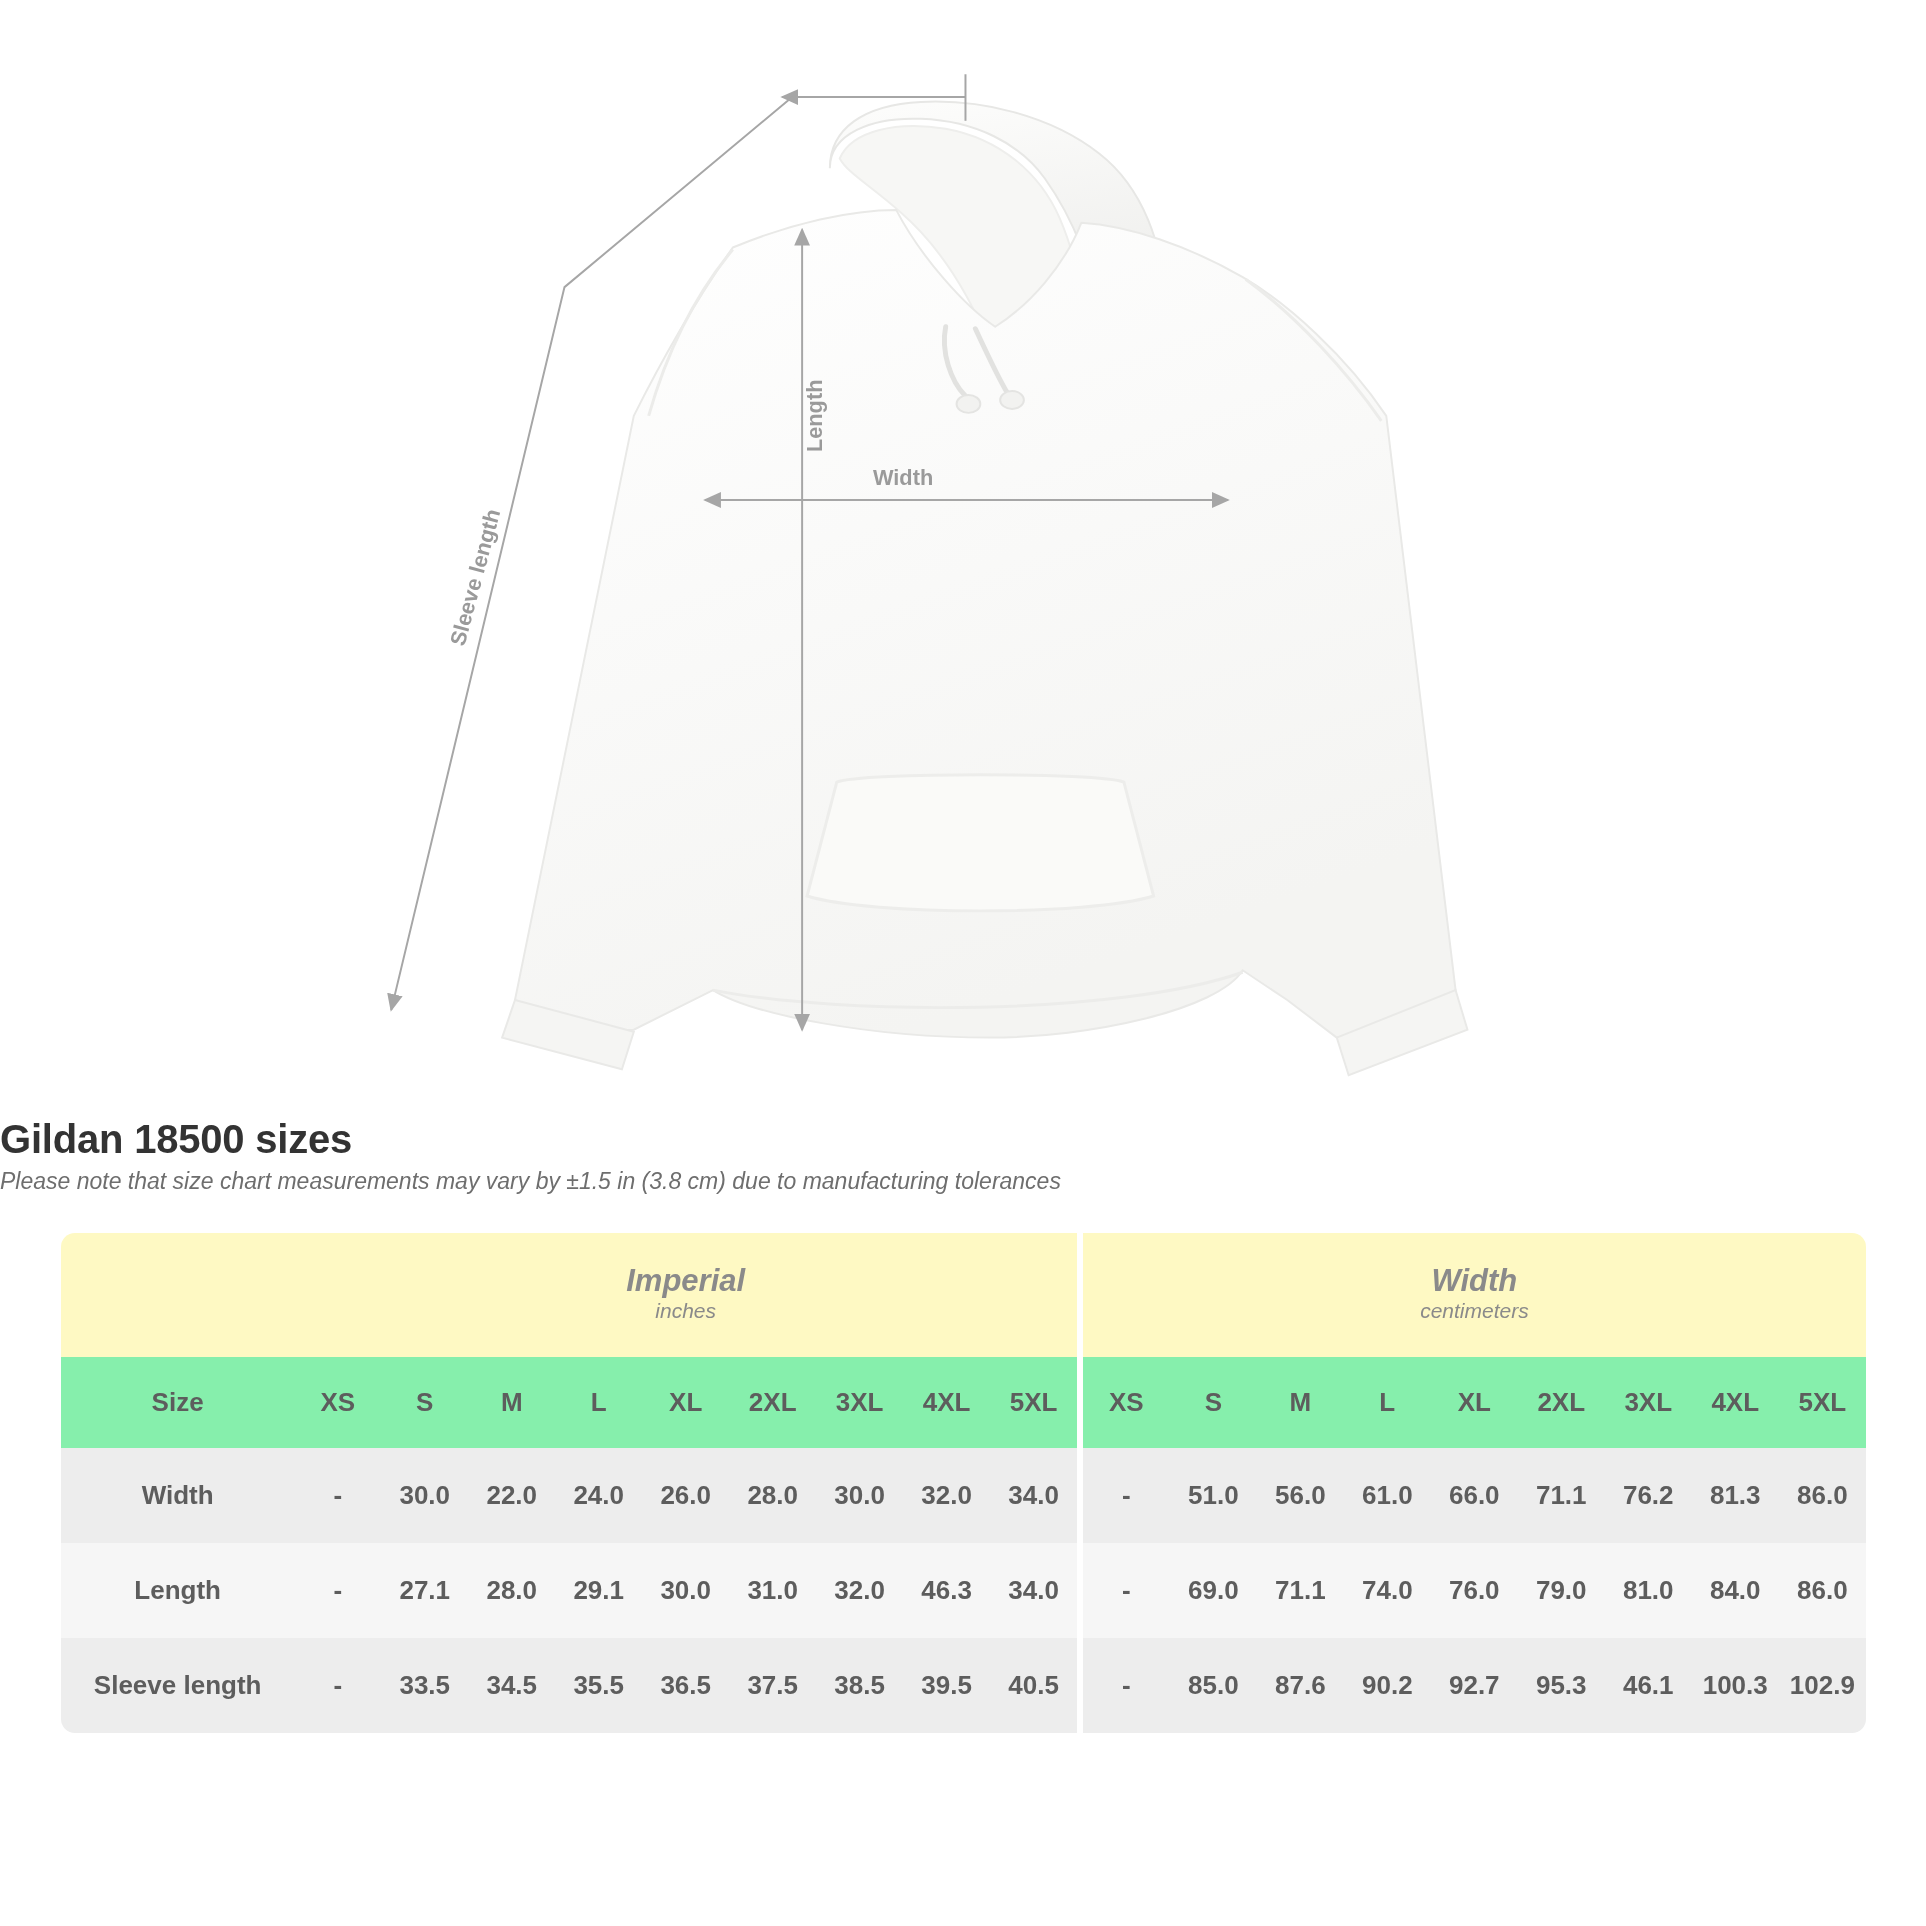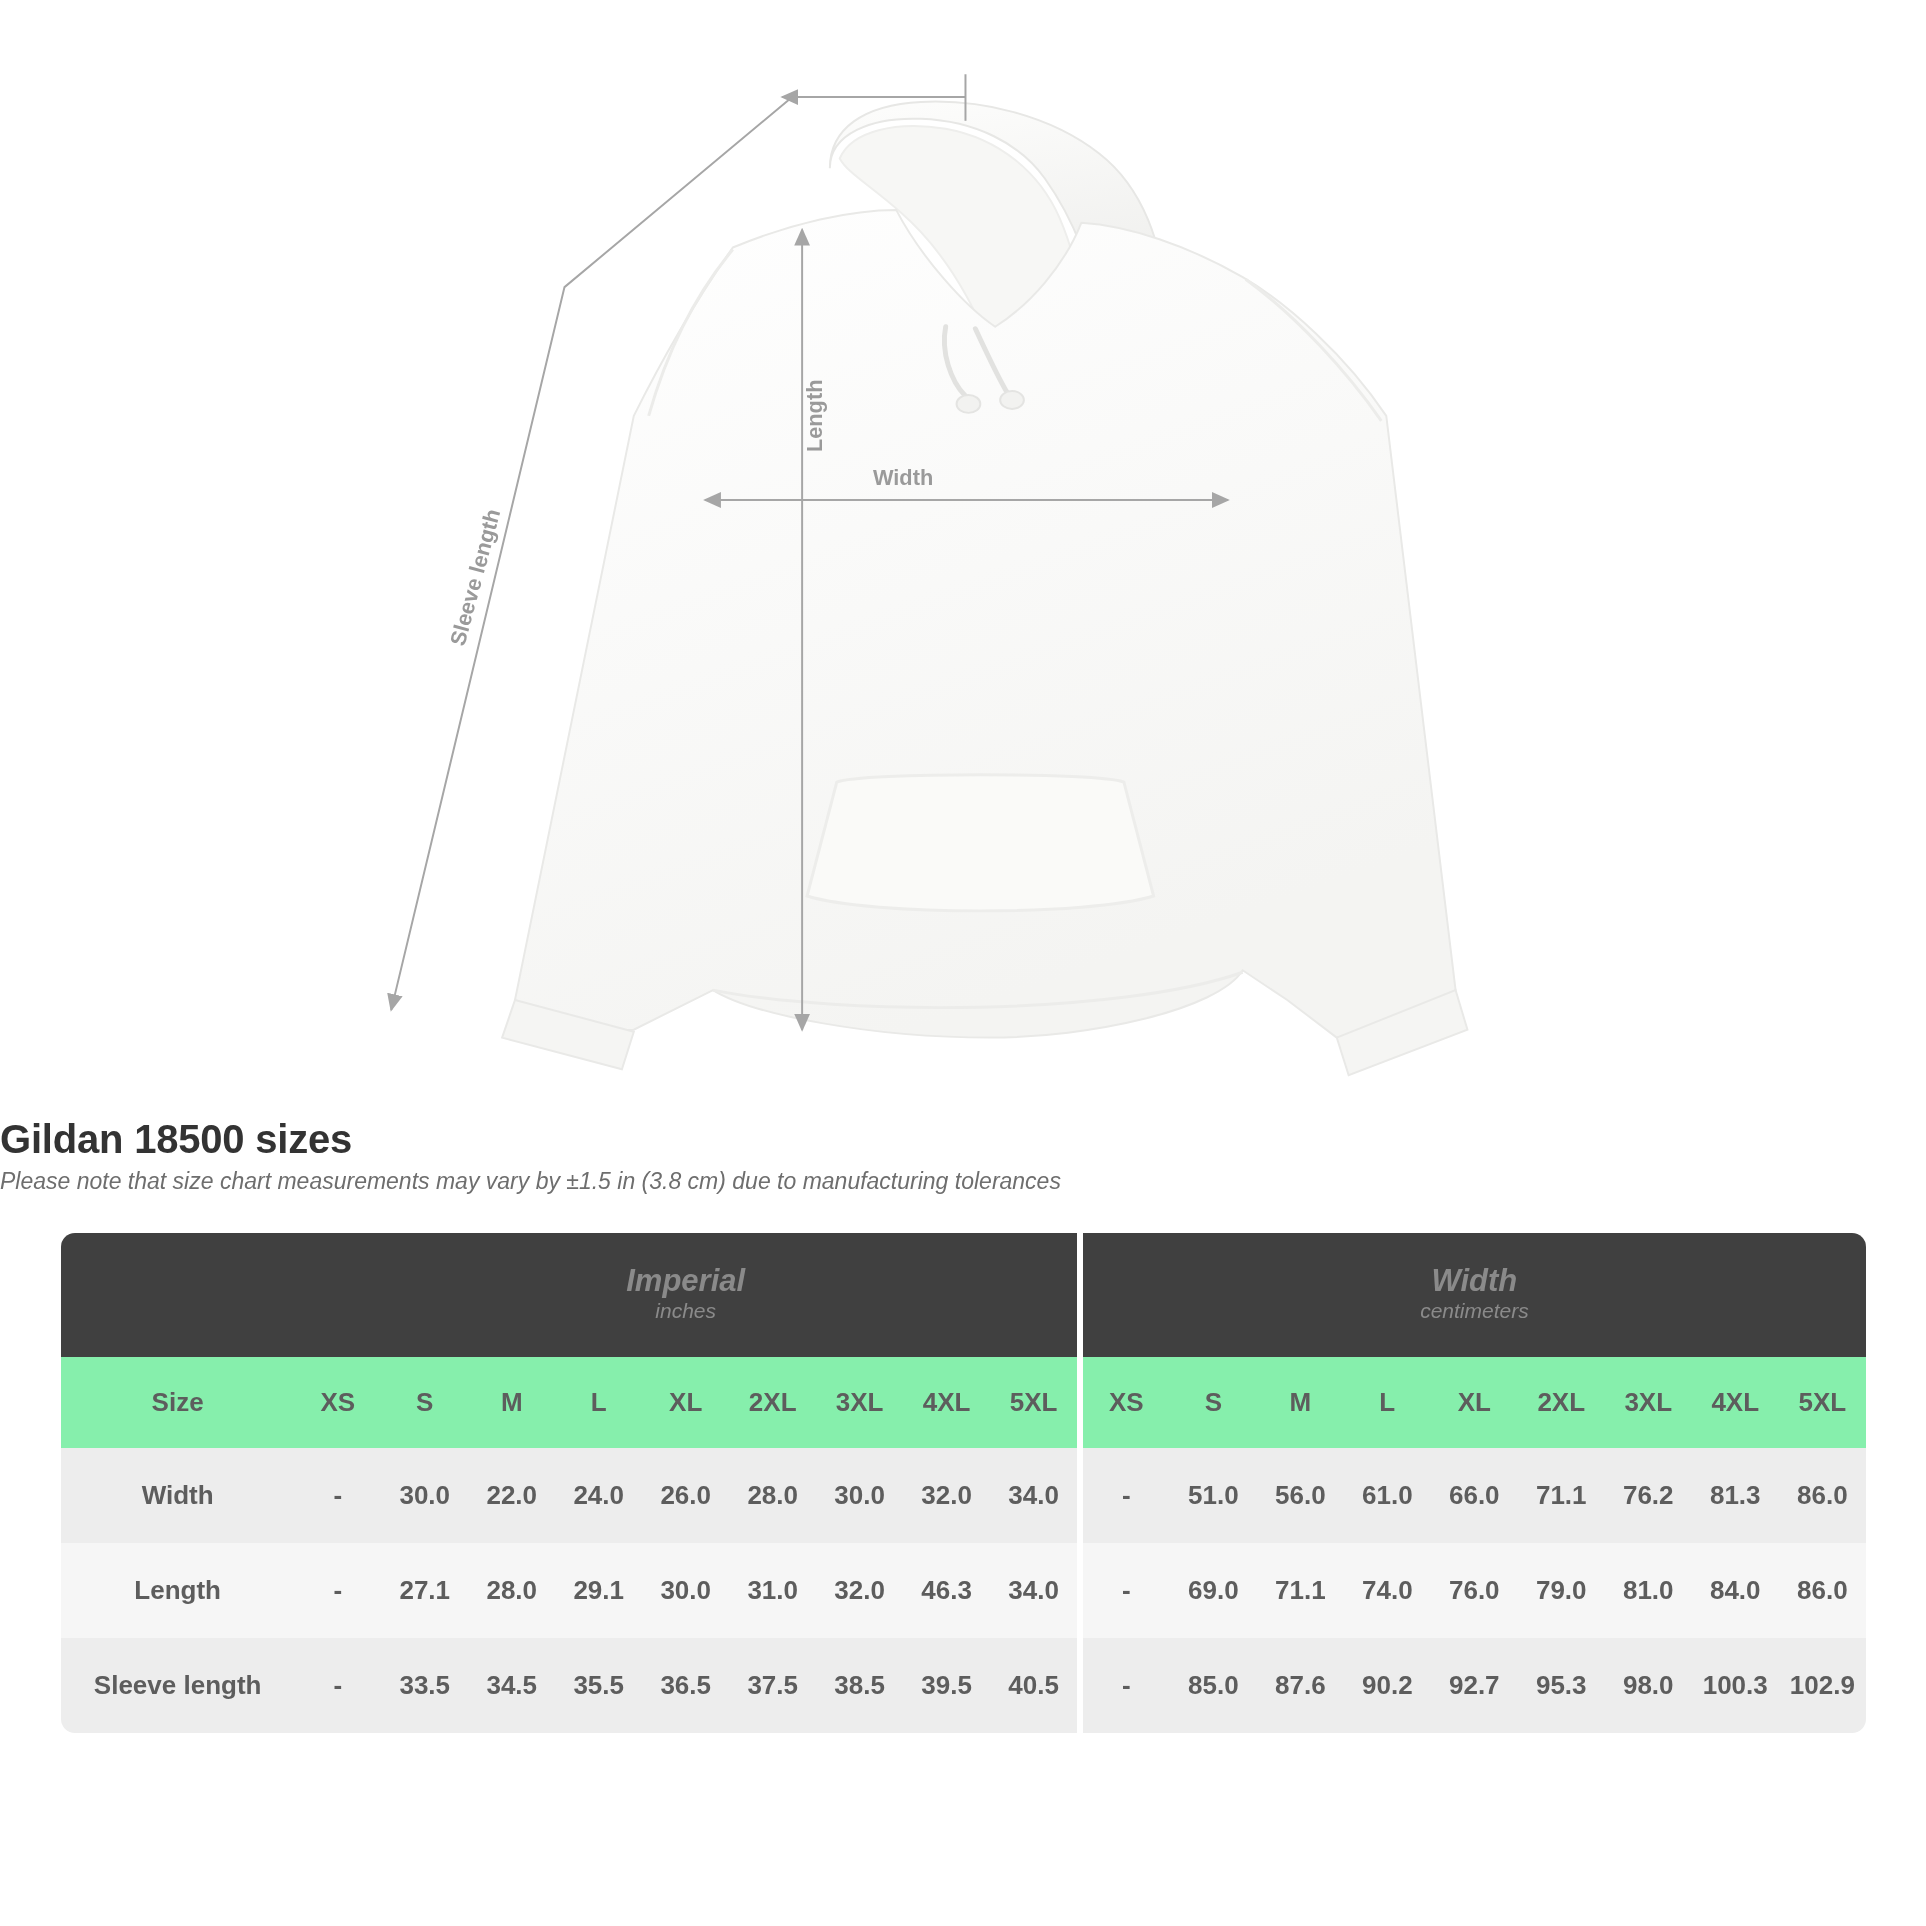--- a/index.html
+++ b/index.html
@@ -56,21 +56,21 @@
   table.size-table td, table.size-table th {
     text-align: center;
     vertical-align: middle;
     font-weight: bold;
     color: #5f5f5f;
     font-size: 25px;
     border: 0;
   }
   
   tr.unit-row td {
-    background: #404040;
+    background: #fef9c3;
     padding: 30px 0 34px 0;
   }
   .unit-name {
     font-size: 31px;
     font-style: italic;
     font-weight: bold;
     color: #8a8a8a;
   }
   .unit-sub {
     font-size: 21px;
@@ -318,21 +318,21 @@
           <td>38.5</td>
           <td>39.5</td>
           <td>40.5</td>
           <td class="gap"></td>
           <td>-</td>
           <td>85.0</td>
           <td>87.6</td>
           <td>90.2</td>
           <td>92.7</td>
           <td>95.3</td>
-          <td>98.0</td>
+          <td>46.1</td>
           <td>100.3</td>
           <td>102.9</td>
         </tr>
       </tbody>
     </table>
   </div>
 
 </div>
 
 

